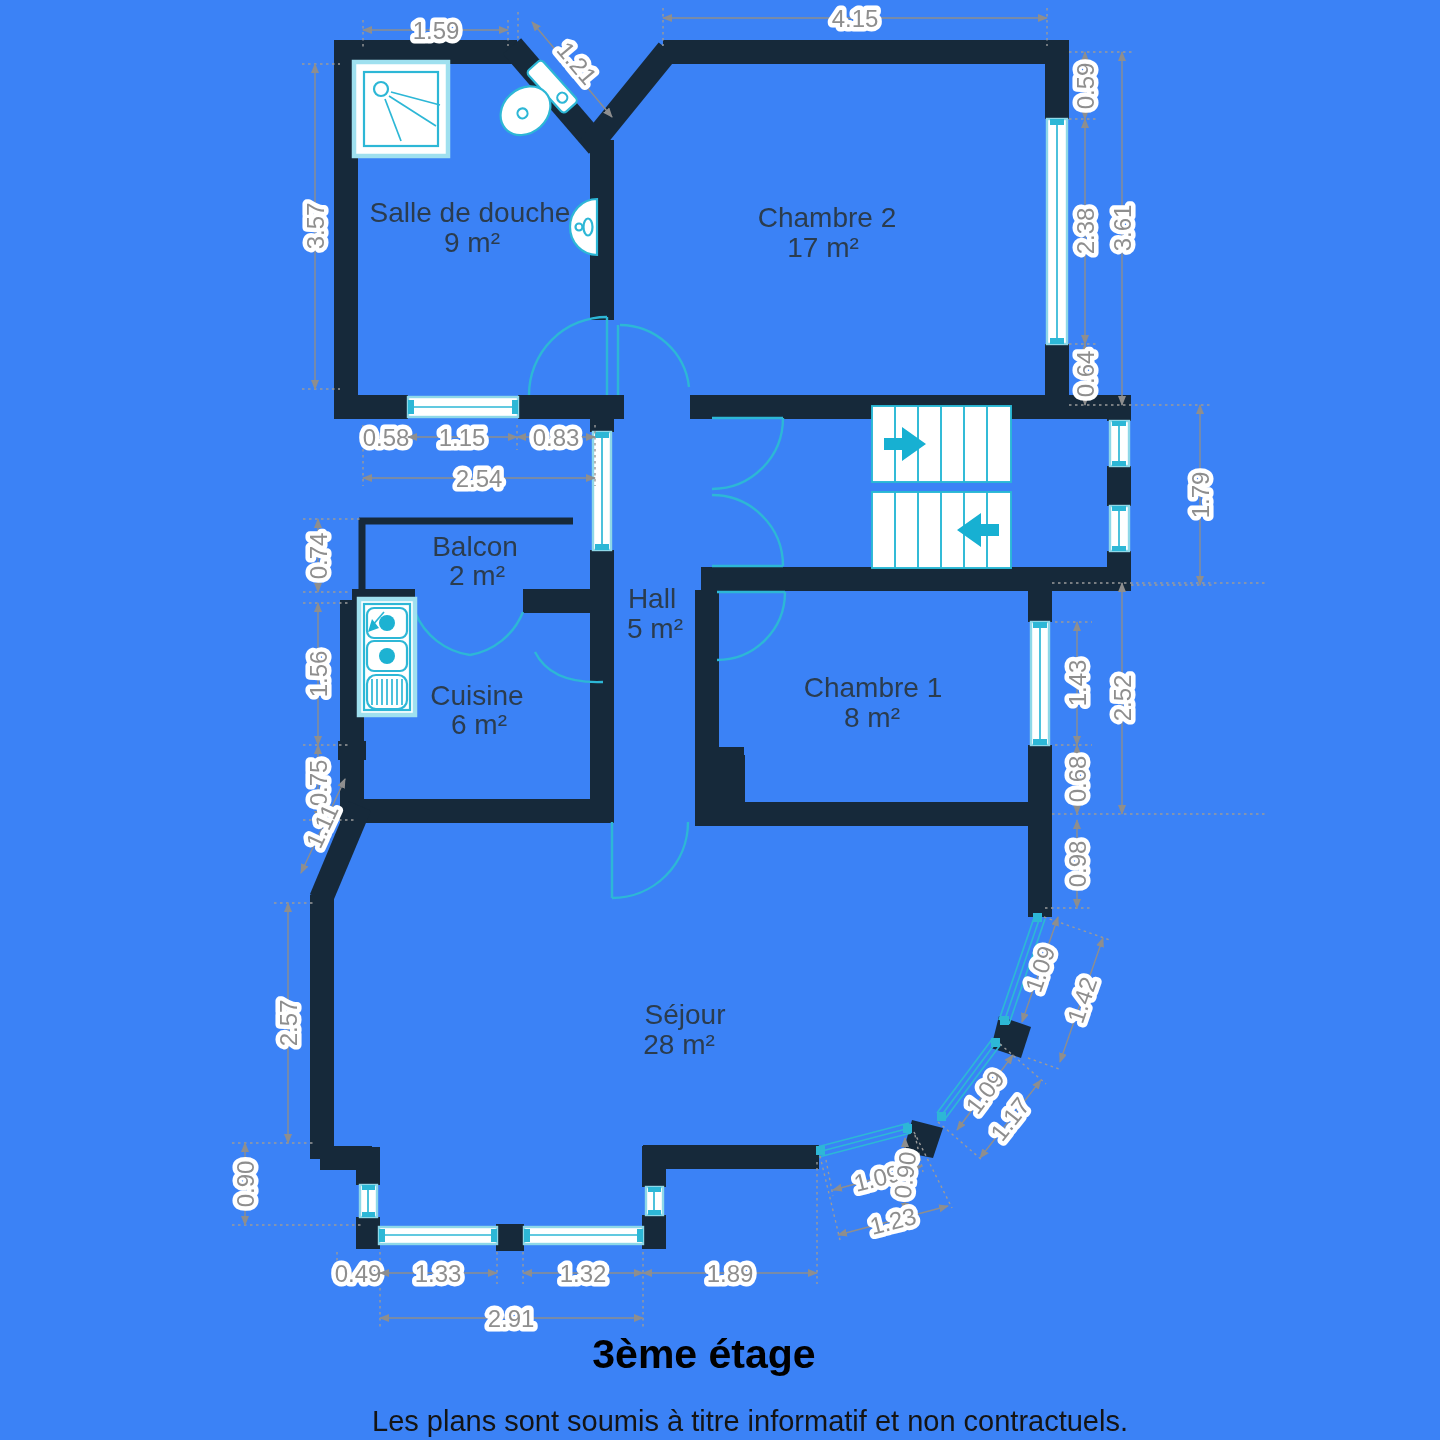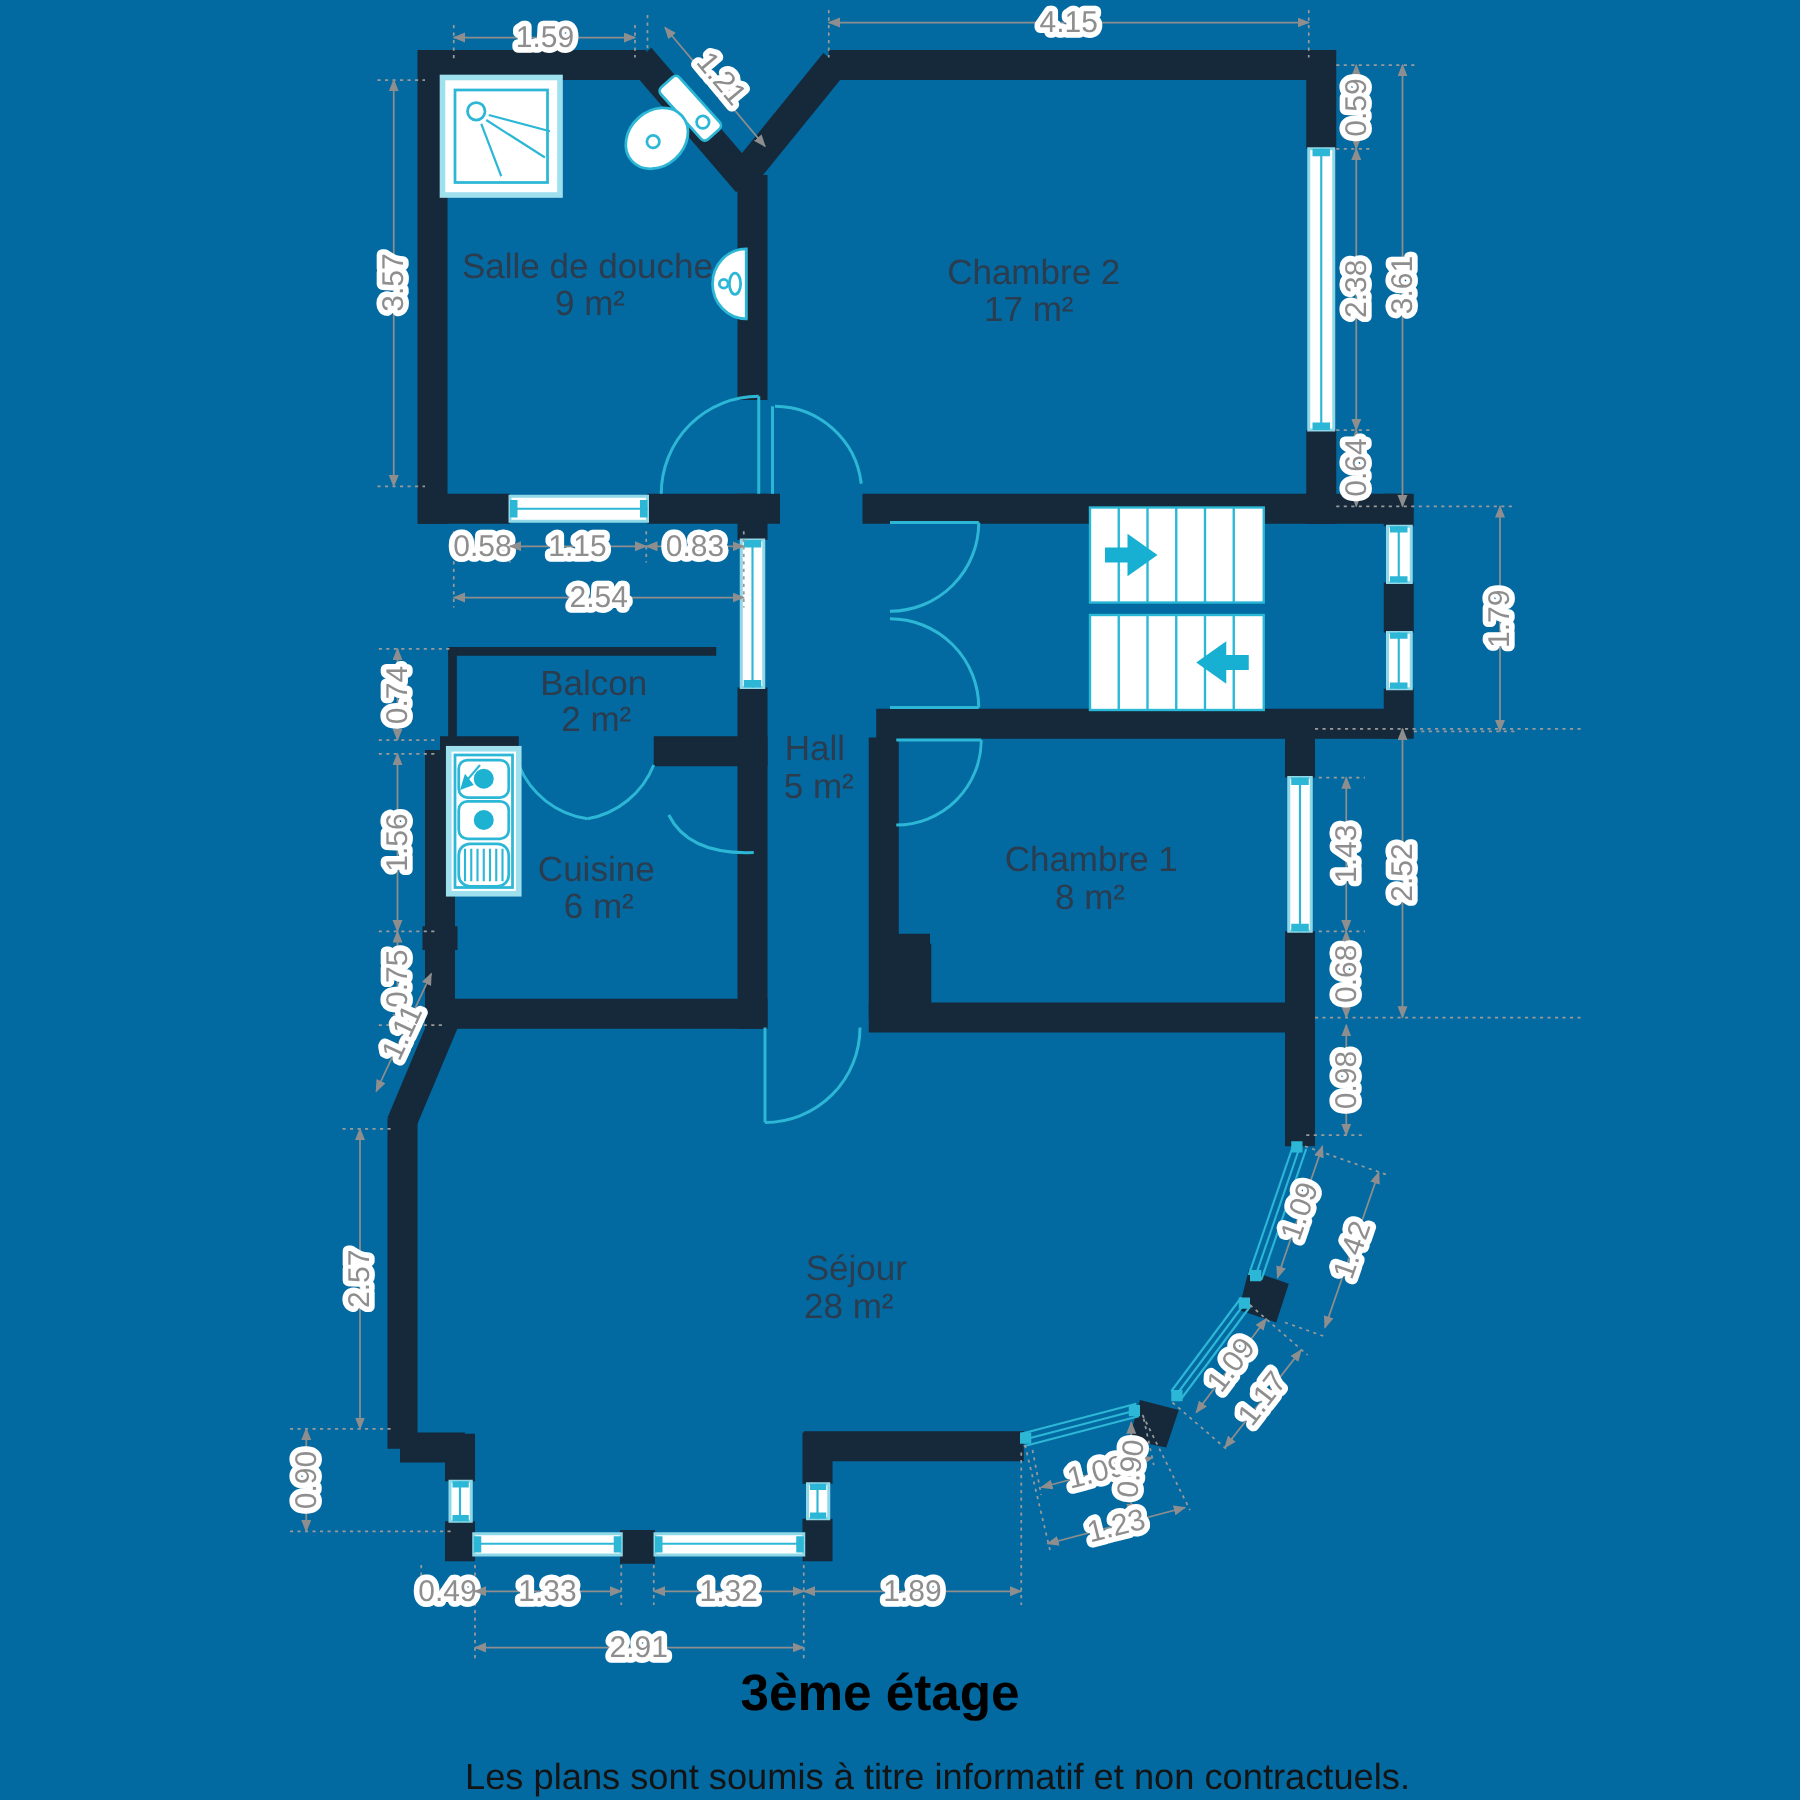--- a/index.html
+++ b/index.html
@@ -1,16 +1,16 @@
 <!DOCTYPE html>
 <html><head>
 <meta charset="utf-8">
 <style>
   html,body{margin:0;padding:0;background:#fff;}
-  .page{width:1440px;height:1440px;position:relative;background:#0369a1;font-family:"Liberation Sans",sans-serif;}
+  .page{width:1440px;height:1440px;position:relative;background:#3b82f6;font-family:"Liberation Sans",sans-serif;}
   svg{display:block;}
   .wall{stroke:#16293a;stroke-width:24;fill:none;}
   .wallthin{stroke:#16293a;stroke-width:7;fill:none;}
   .wallfill{fill:#16293a;stroke:none;}
   .door{stroke:#2db7d6;stroke-width:2.4;fill:none;}
   .winframe{fill:#ffffff;stroke:#8ed8e8;stroke-width:2.4;}
   .winline{stroke:#2db7d6;stroke-width:1.7;fill:none;}
   .wincap{fill:#2db7d6;stroke:none;}
   .fix{stroke:#2db7d6;stroke-width:2.2;fill:#fff;}
   .fixlight{stroke:#9fe0ef;stroke-width:4.5;fill:#fff;}

